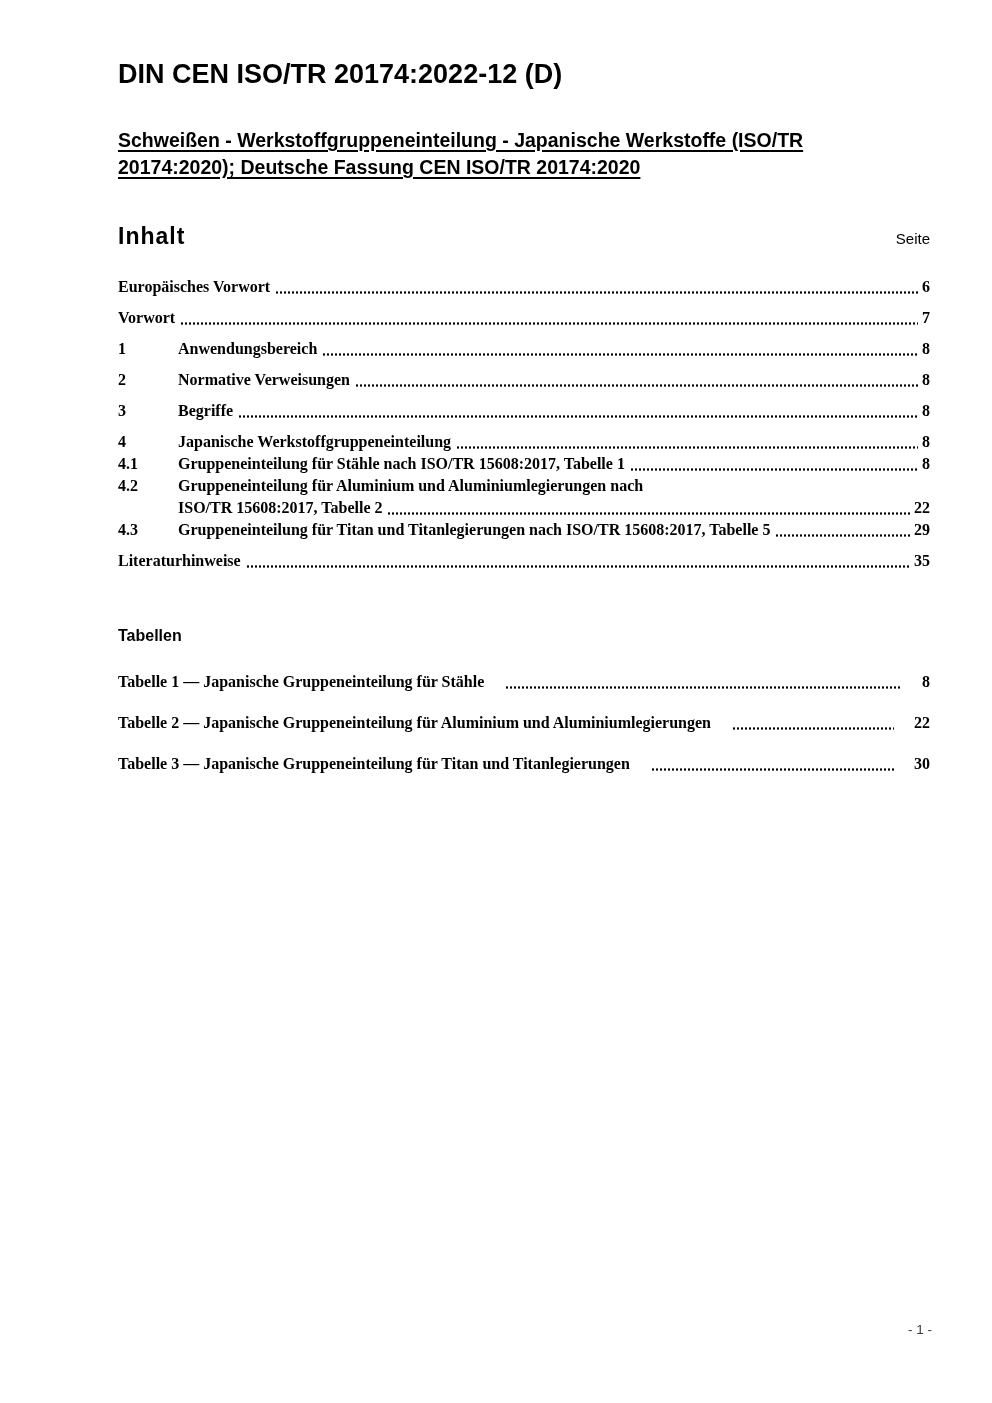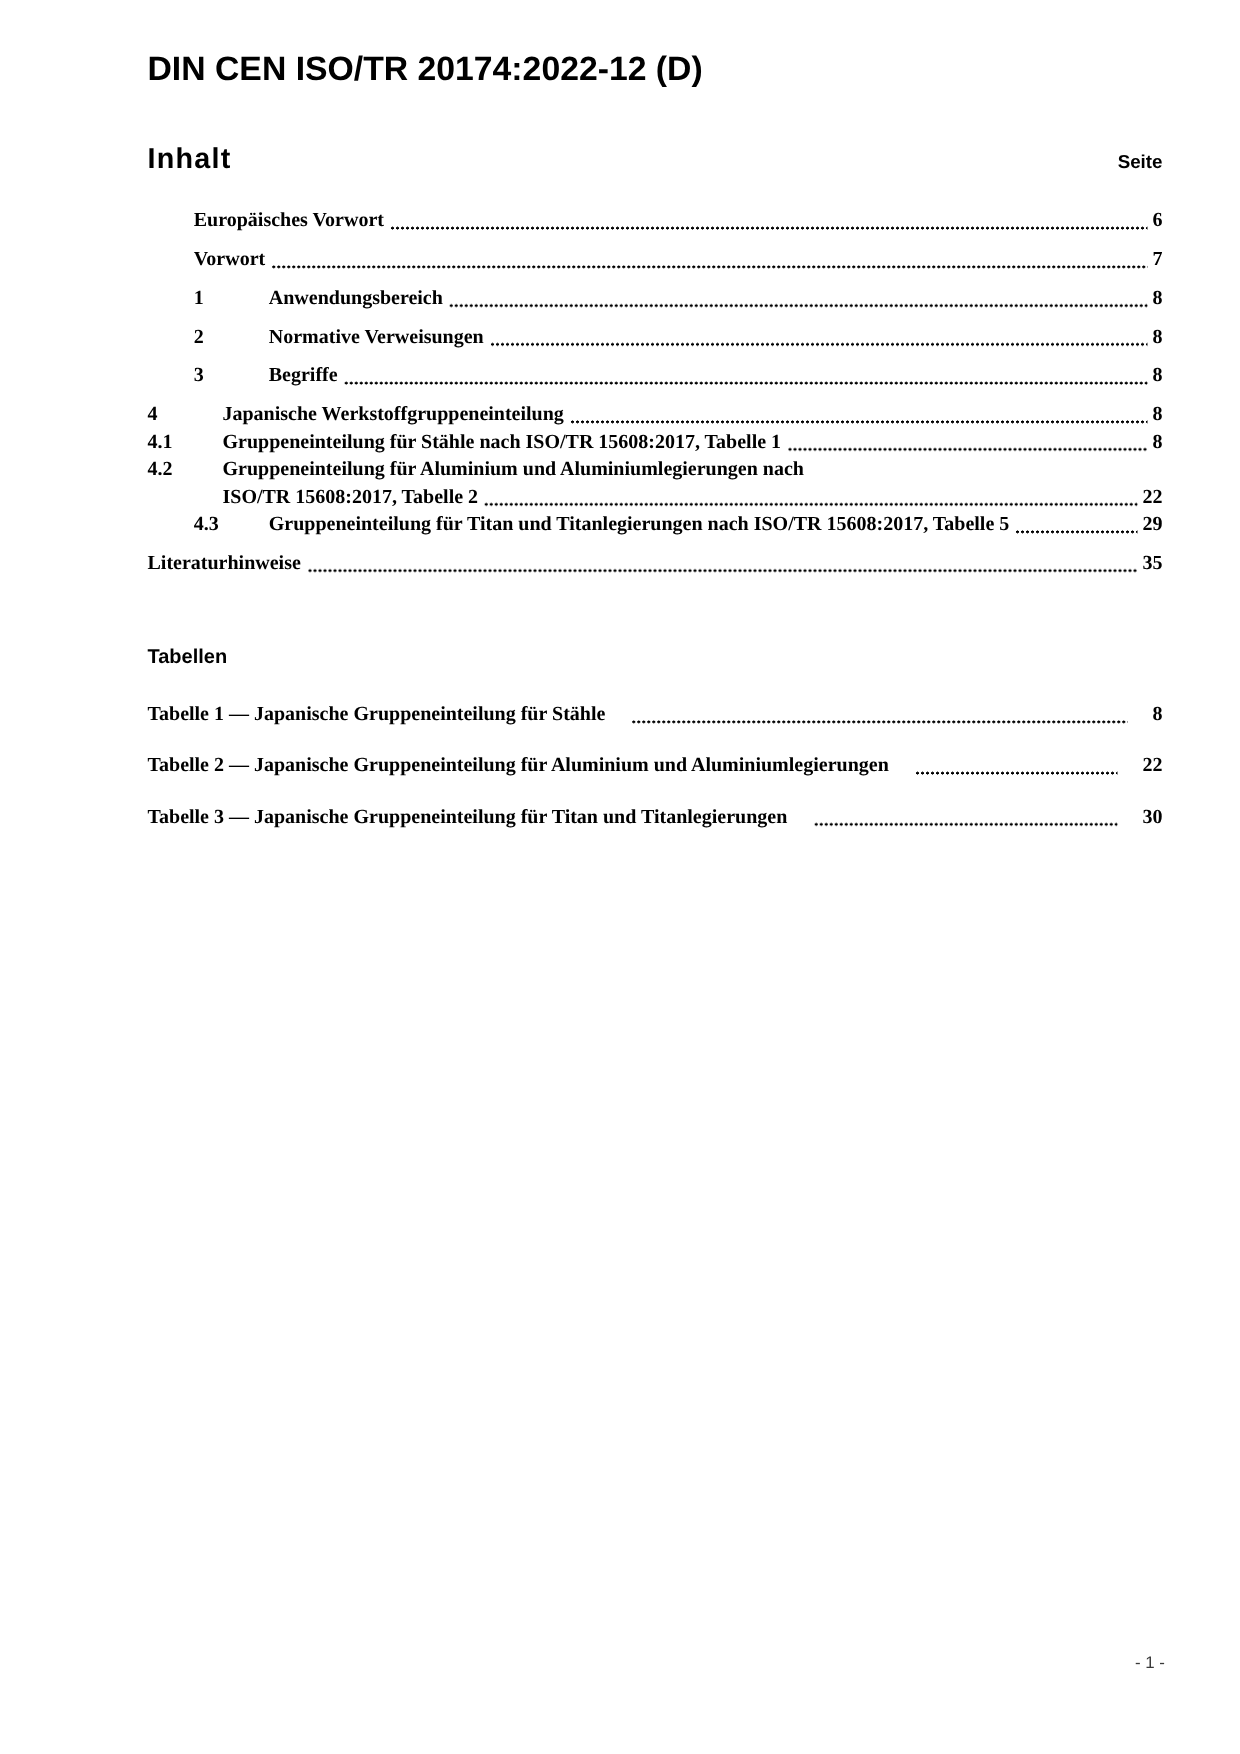--- a/index.html
+++ b/index.html
@@ -7,21 +7,21 @@
   .page {
     position: relative;
     width: 992px;
     height: 1403px;
     background: #ffffff;
     font-family: "Liberation Sans", sans-serif;
     color: #000;
     overflow: hidden;
   }
   .content {
-    padding: 40px 62px 0 118px;
+    padding: 59px 62px 0 118px;
   }
   .doc-title {
     font-family: "Liberation Sans", sans-serif;
     font-weight: 700;
     font-size: 27px;
     line-height: 31px;
     color: #000;
   }
   .doc-subtitle {
     margin-top: 37px;
@@ -42,36 +42,36 @@
     align-items: baseline;
     justify-content: space-between;
     gap: 24px;
   }
   .inhalt-heading {
     font-weight: 700;
     font-size: 23px;
     letter-spacing: 1px;
   }
   .seite-label {
-    font-weight: 700;
+    font-weight: 400;
     font-size: 15px;
   }
   .toc-list {
     margin-top: 26px;
     font-family: "Liberation Serif", serif;
     font-weight: 700;
     font-size: 16px;
   }
   .toc-row {
     display: flex;
     align-items: baseline;
     line-height: 21px;
     margin-bottom: 1px;
   }
-  .toc-row.spaced { margin-bottom: 10px; margin-left: 37px; }
+  .toc-row.spaced { margin-bottom: 10px; }
   .toc-num {
     flex: 0 0 60px;
   }
   .toc-label {
     flex: 0 1 auto;
     white-space: nowrap;
   }
   .toc-dots {
     flex: 1 1 12px;
     align-self: flex-end;
@@ -110,20 +110,24 @@
   }
 </style>
 </head>
 <body>
 
 <div class="page">
   <div class="content">
 
     <h1 class="doc-title">DIN CEN ISO/TR 20174:2022-12 (D)</h1>
 
+    <h2 class="doc-subtitle">
+      <span class="sub-line">Schweißen - Werkstoffgruppeneinteilung - Japanische Werkstoffe (ISO/TR</span>
+      <span class="sub-line">20174:2020); Deutsche Fassung CEN ISO/TR 20174:2020</span>
+    </h2>
 
     <div class="inhalt-row">
       <span class="inhalt-heading">Inhalt</span>
       <span class="seite-label">Seite</span>
     </div>
 
     <div class="toc-list">
 
       <div class="toc-row spaced">
         <span class="toc-label">Europäisches Vorwort</span>

